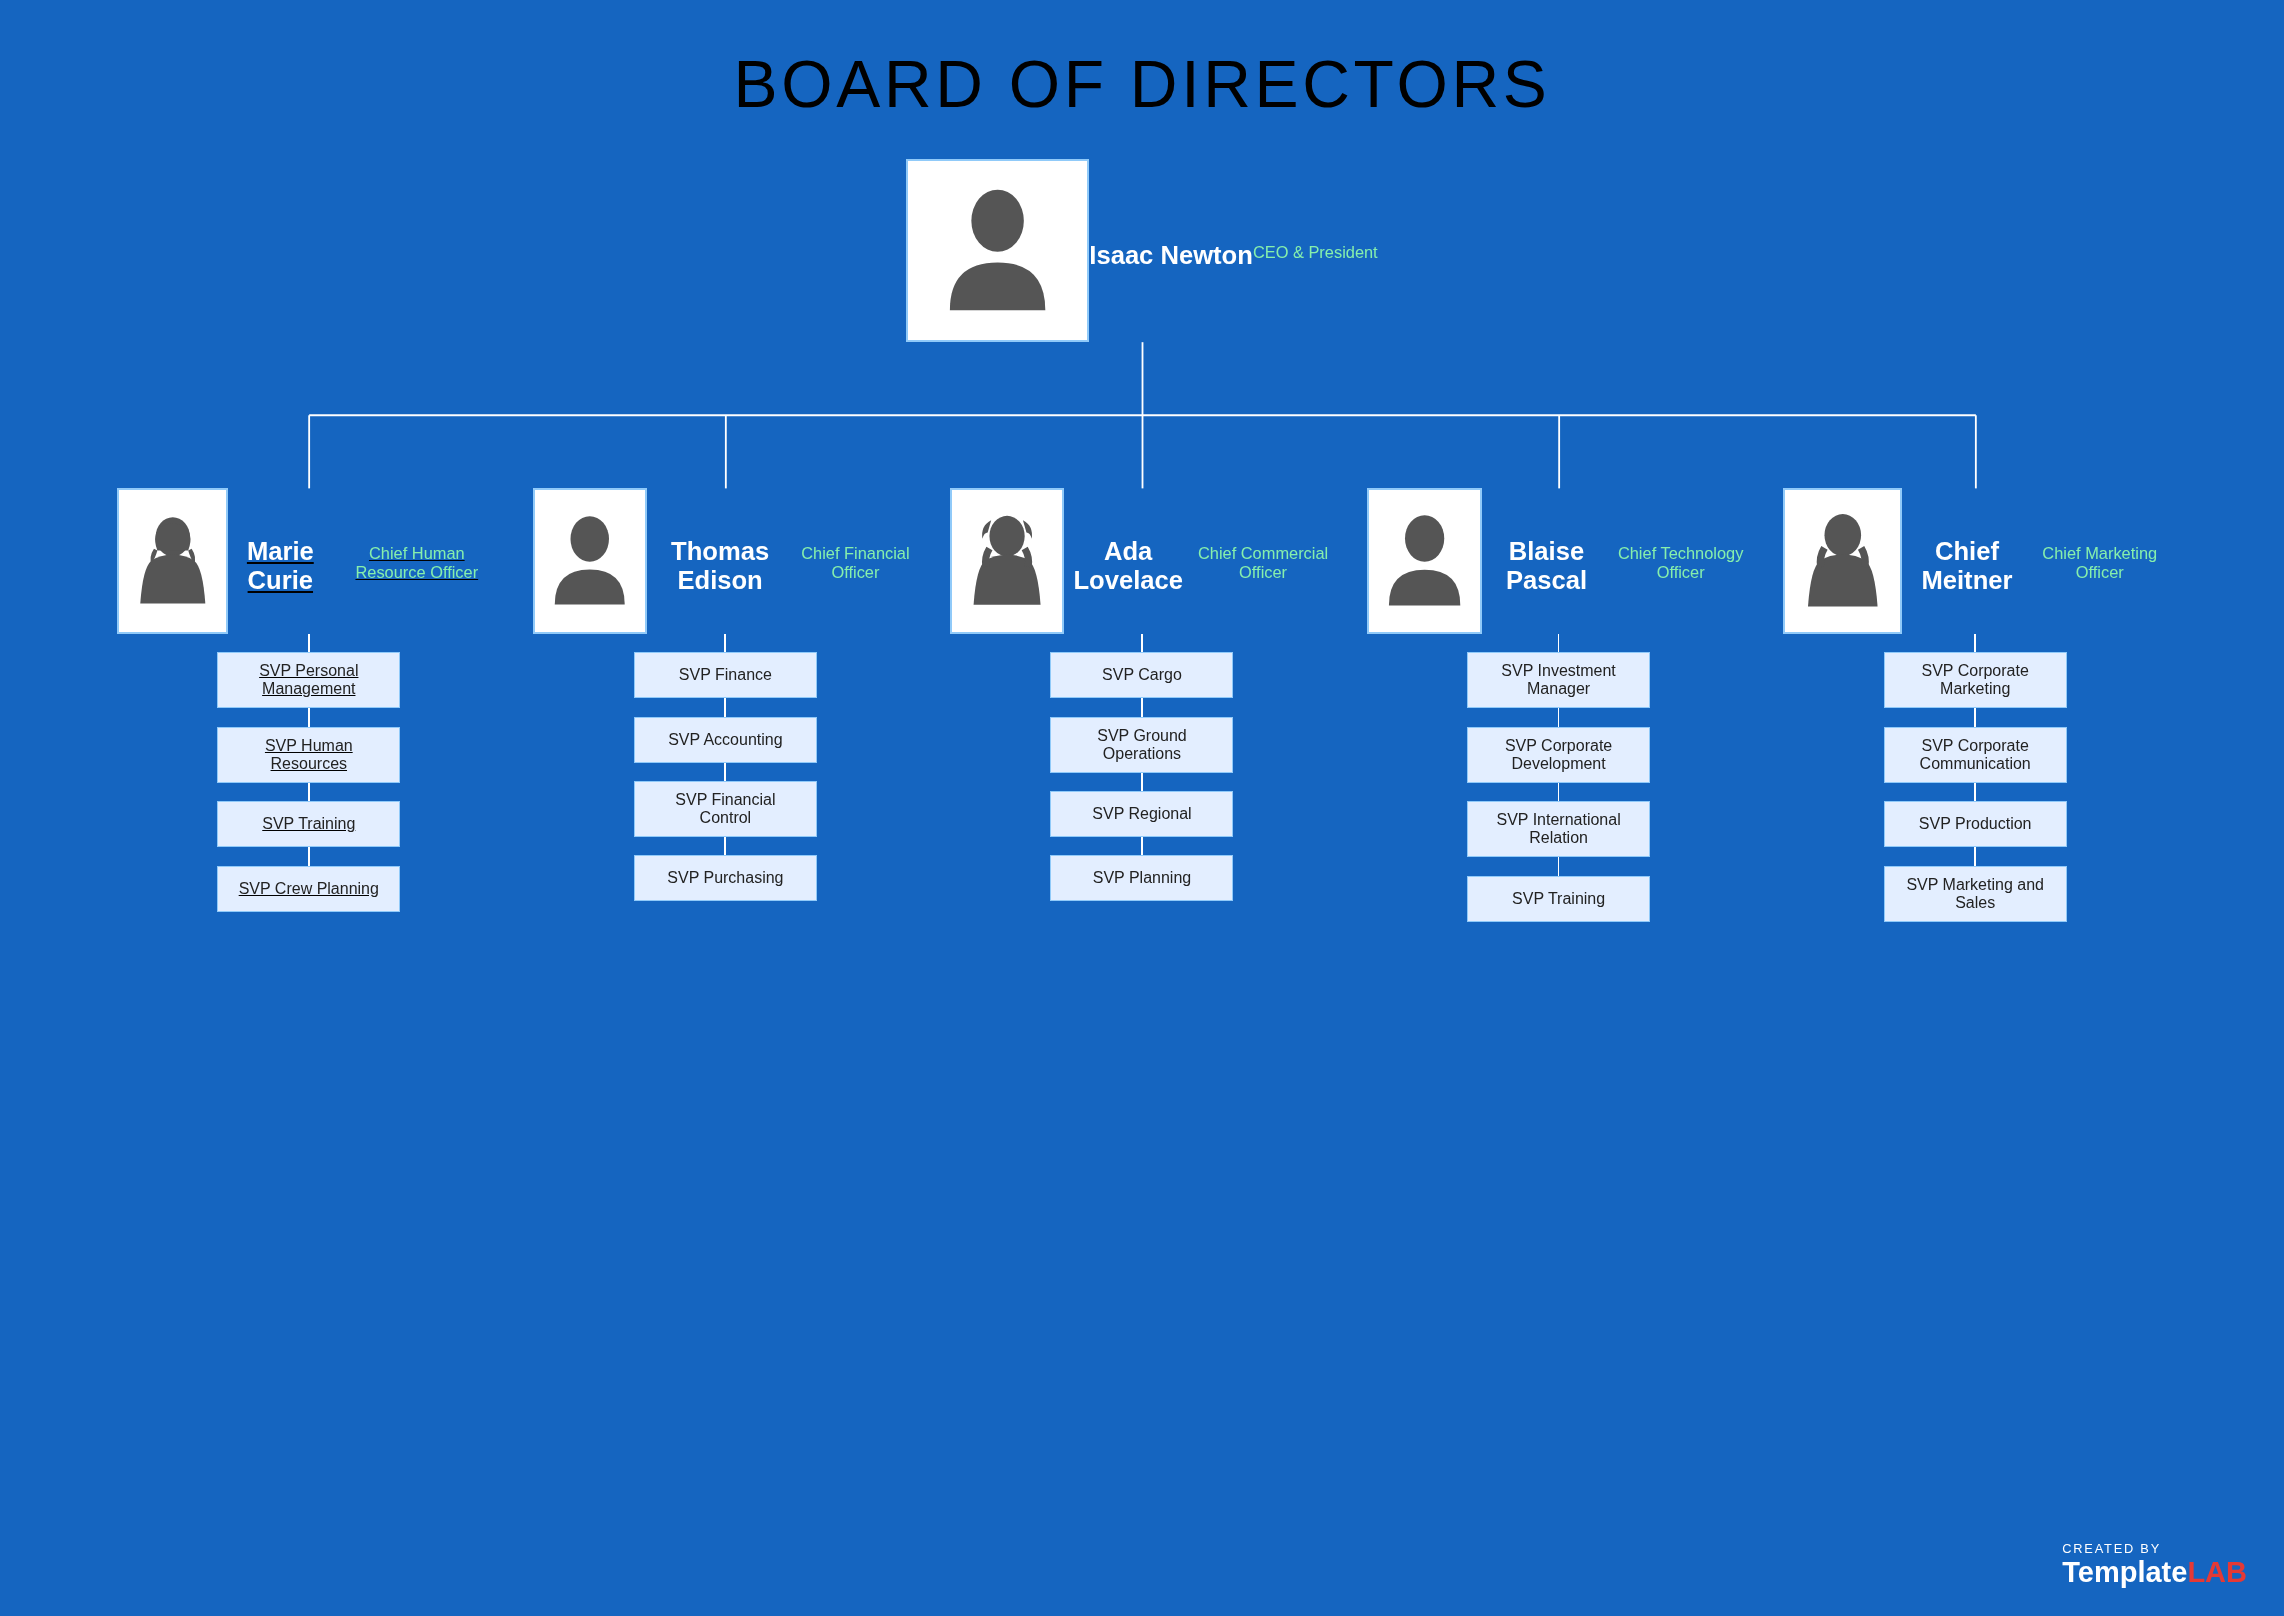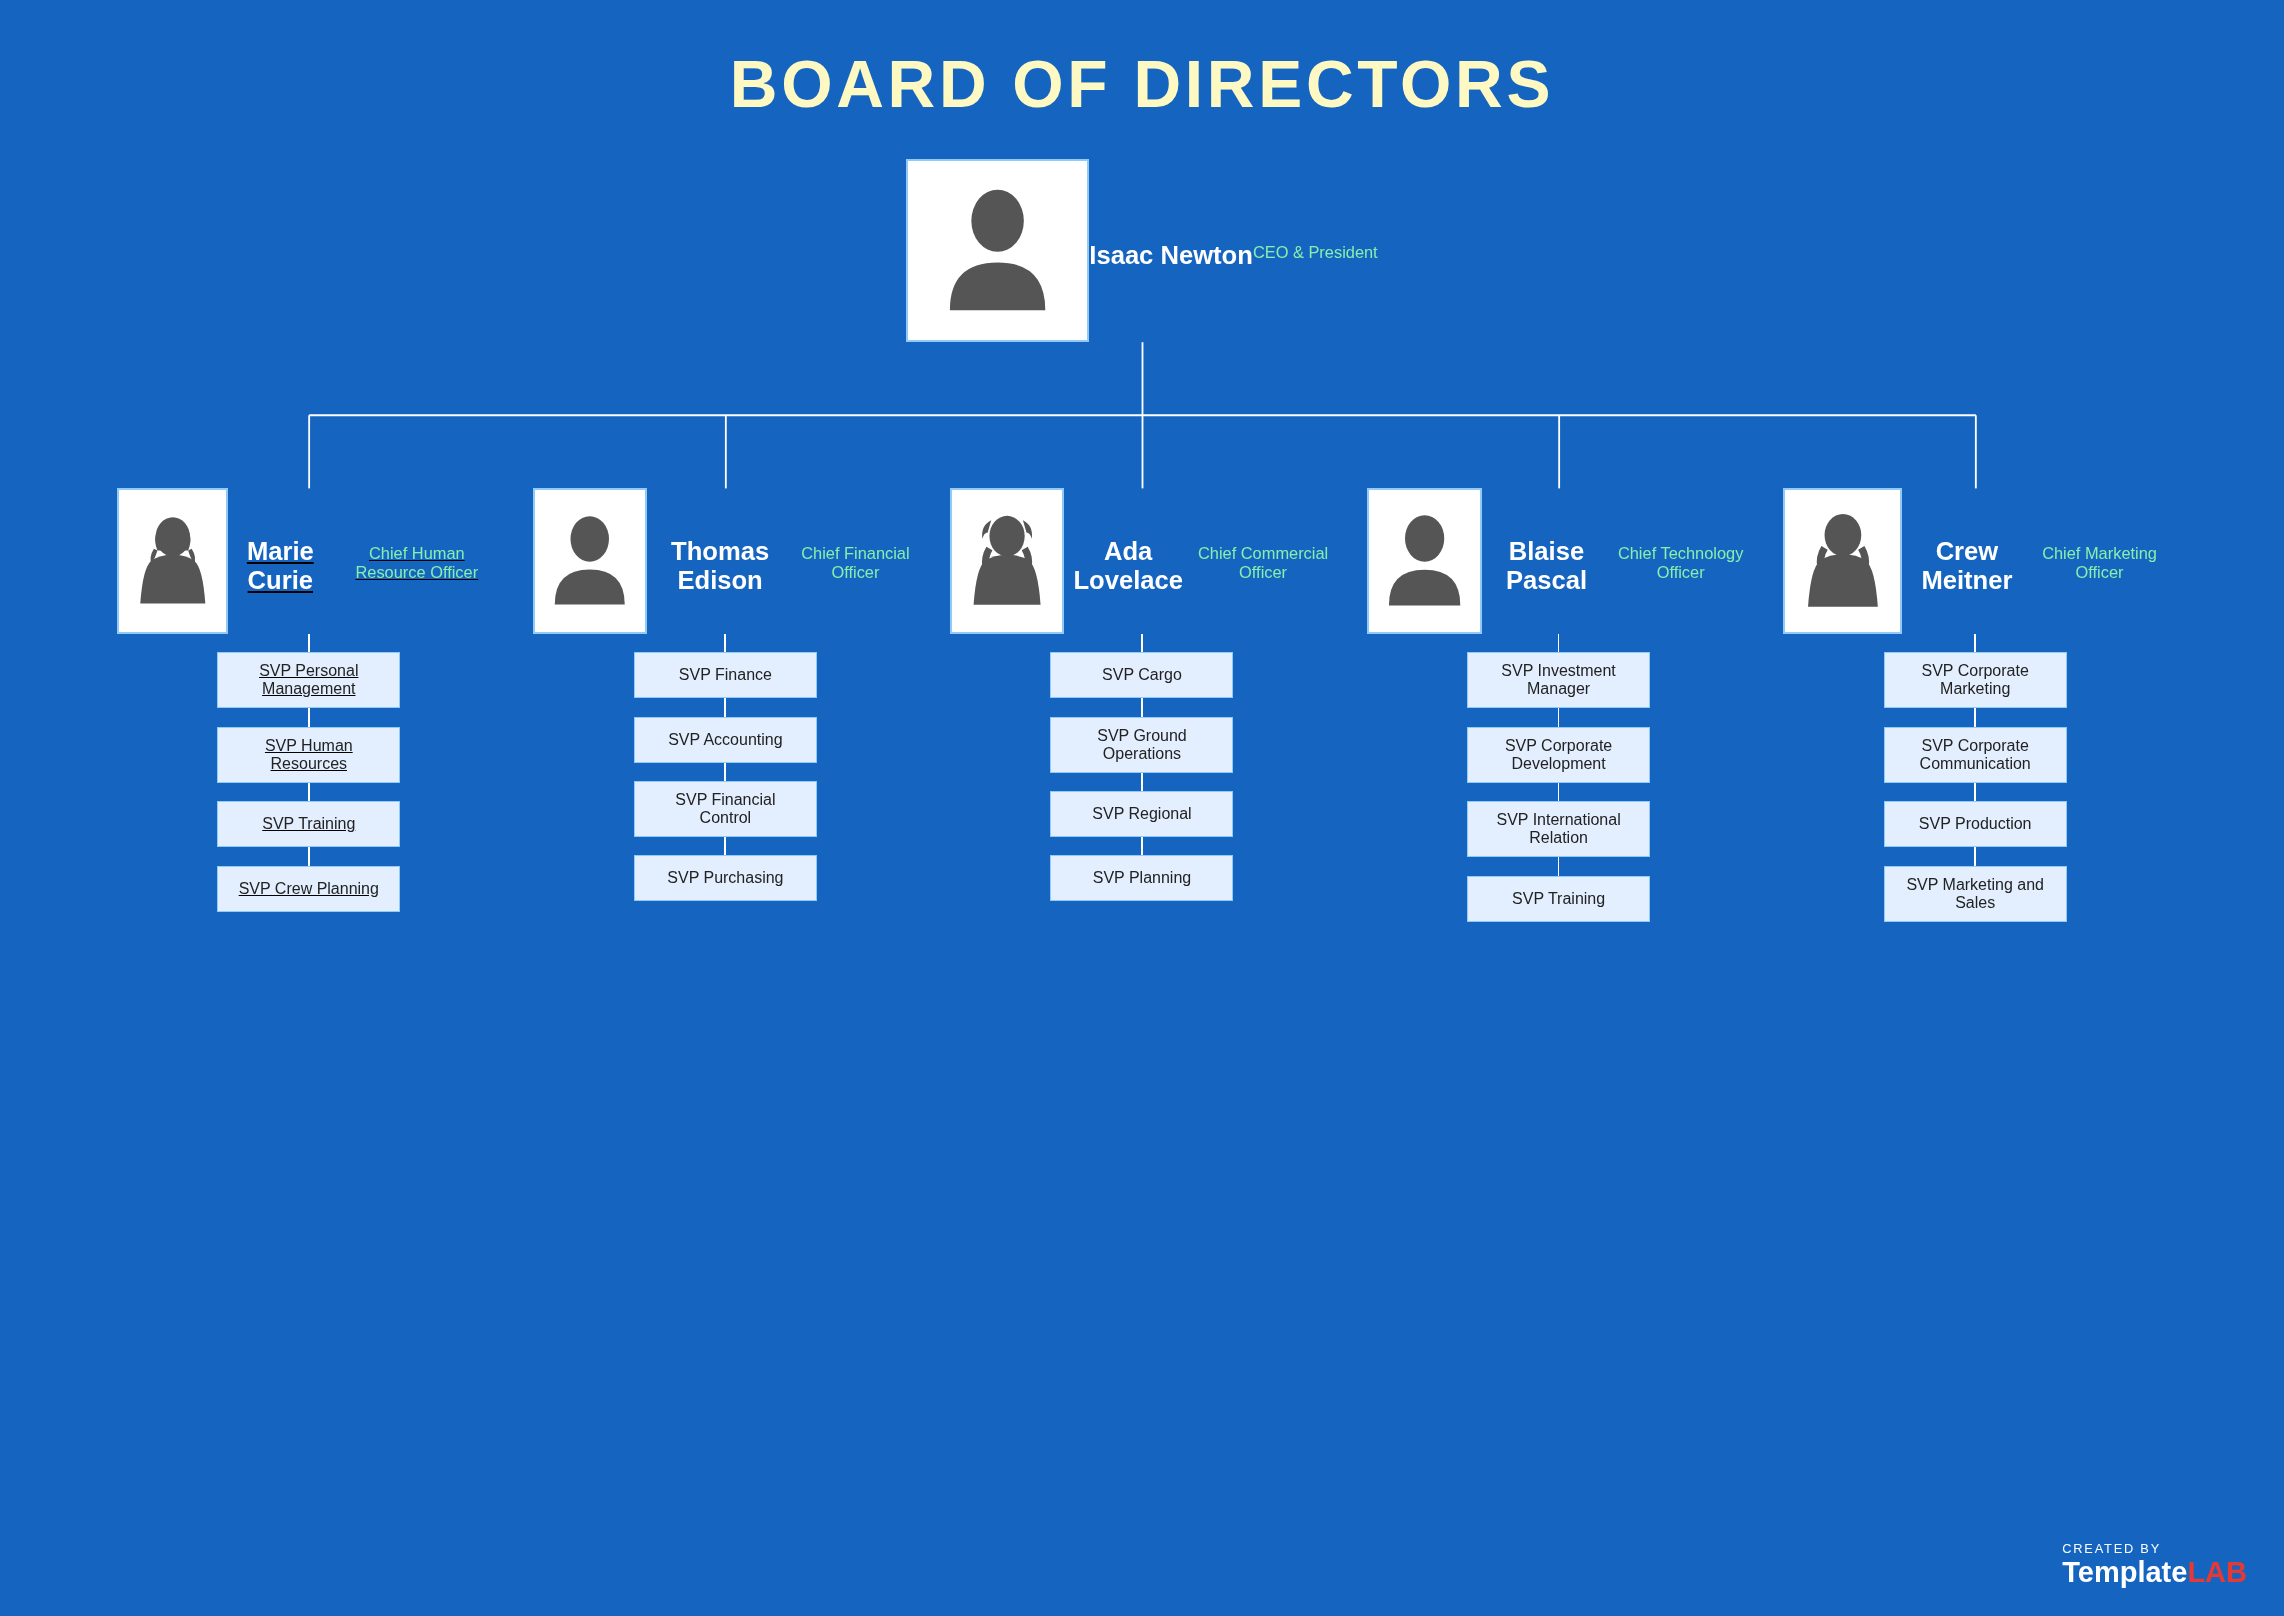--- a/index.html
+++ b/index.html
@@ -7,23 +7,23 @@
       background-color: #1565C0;
       font-family: Arial, sans-serif;
       width: 2284px;
       min-height: 1616px;
       position: relative;
       overflow: hidden;
     }
 
     .page-title {
       text-align: center;
-      color: #fef9c3;
+      color: #000000;
       font-size: 66px;
-      font-weight: bold;
+      font-weight: normal;
       letter-spacing: 3.7px;
       padding-top: 46px;
       padding-bottom: 37px;
     }
 
     .org-chart {
       display: flex;
       flex-direction: column;
       align-items: center;
       width: 100%;
@@ -305,21 +305,21 @@
       <div class="branch" style="display:flex;flex-direction:column;align-items:center;flex:1;">
         <div class="avatar-card">
           <div class="avatar-box">
             <svg viewBox="0 0 100 120" class="avatar-silhouette">
               <ellipse cx="50" cy="32" rx="20" ry="23" fill="#555"></ellipse>
               <path d="M50,53 Q35,53 25,60 Q15,68 12,110 L88,110 Q85,68 75,60 Q65,53 50,53 Z" fill="#555"></path>
               <path d="M30,46 Q24,56 26,67" fill="none" stroke="#555" stroke-width="8"></path>
               <path d="M70,46 Q76,56 74,67" fill="none" stroke="#555" stroke-width="8"></path>
             </svg>
           </div>
-          <div class="person-name">Crew Meitner</div>
+          <div class="person-name">Chief Meitner</div>
           <div class="person-title">Chief Marketing Officer</div>
         </div>
         <div class="svp-chain">
           <div class="svp-connector"></div>
           <div class="svp-box">SVP Corporate Marketing</div>
           <div class="svp-connector"></div>
           <div class="svp-box">SVP Corporate Communication</div>
           <div class="svp-connector"></div>
           <div class="svp-box">SVP Production</div>
           <div class="svp-connector"></div>

